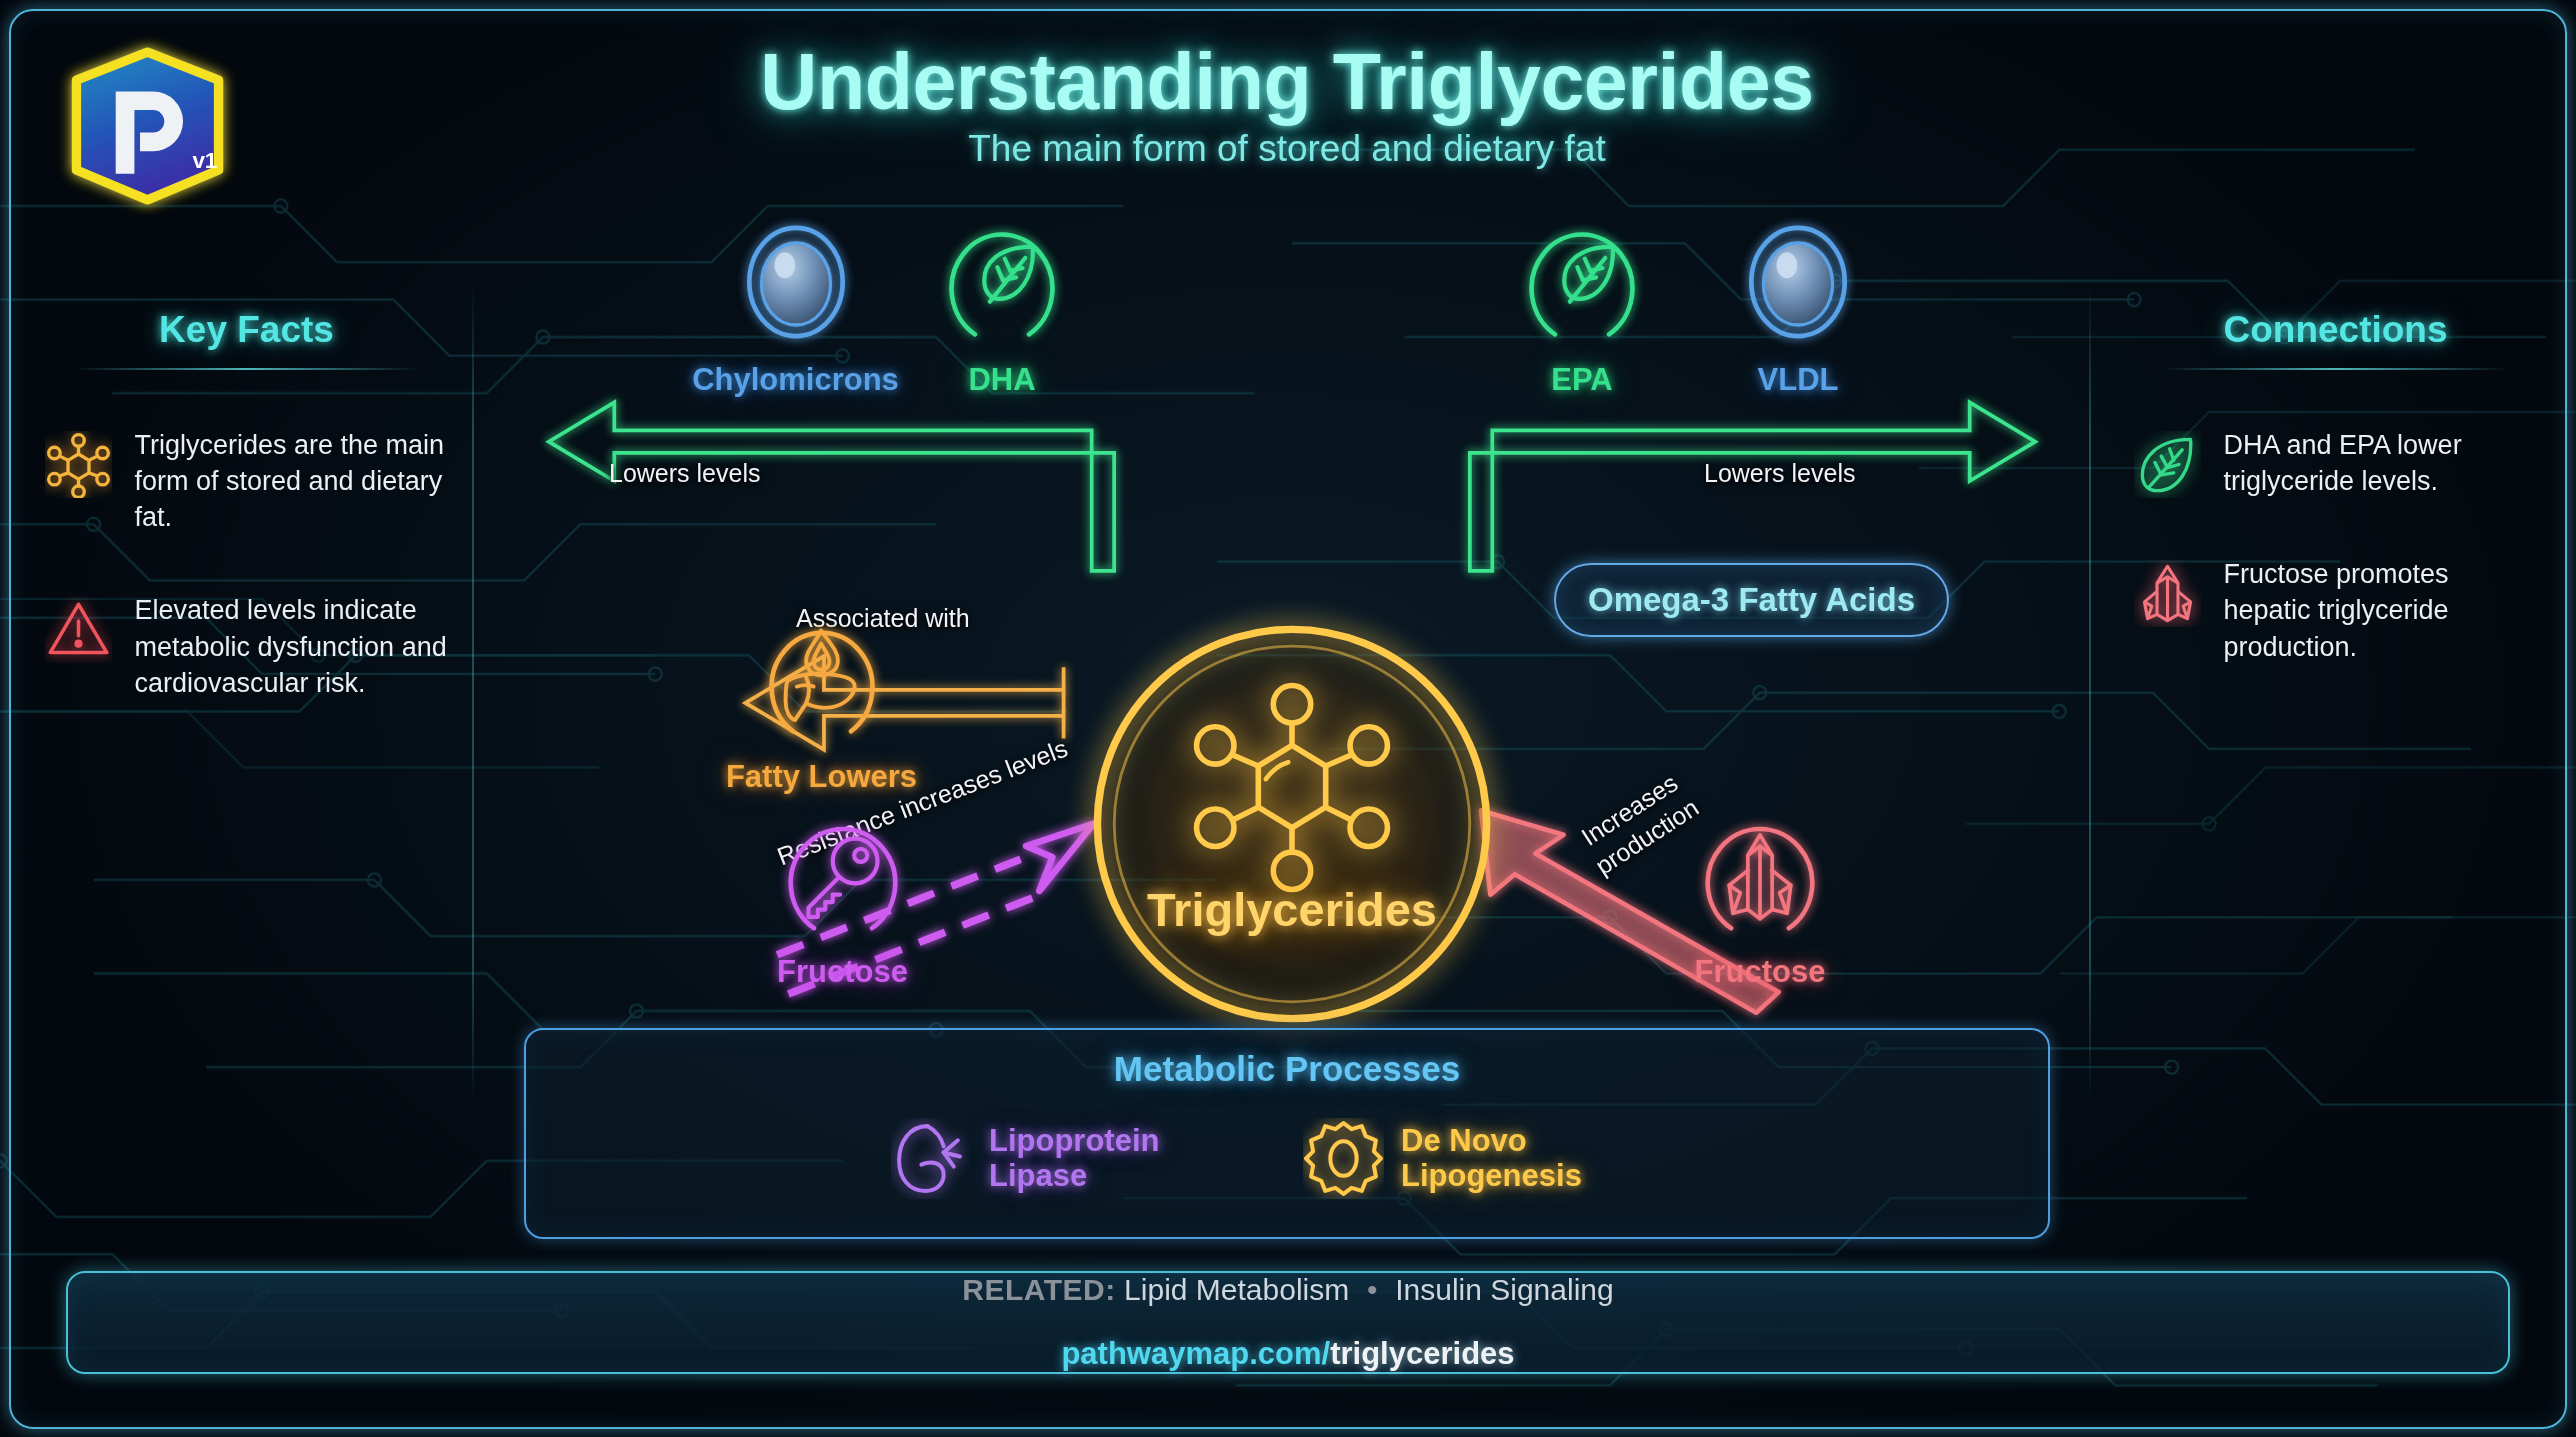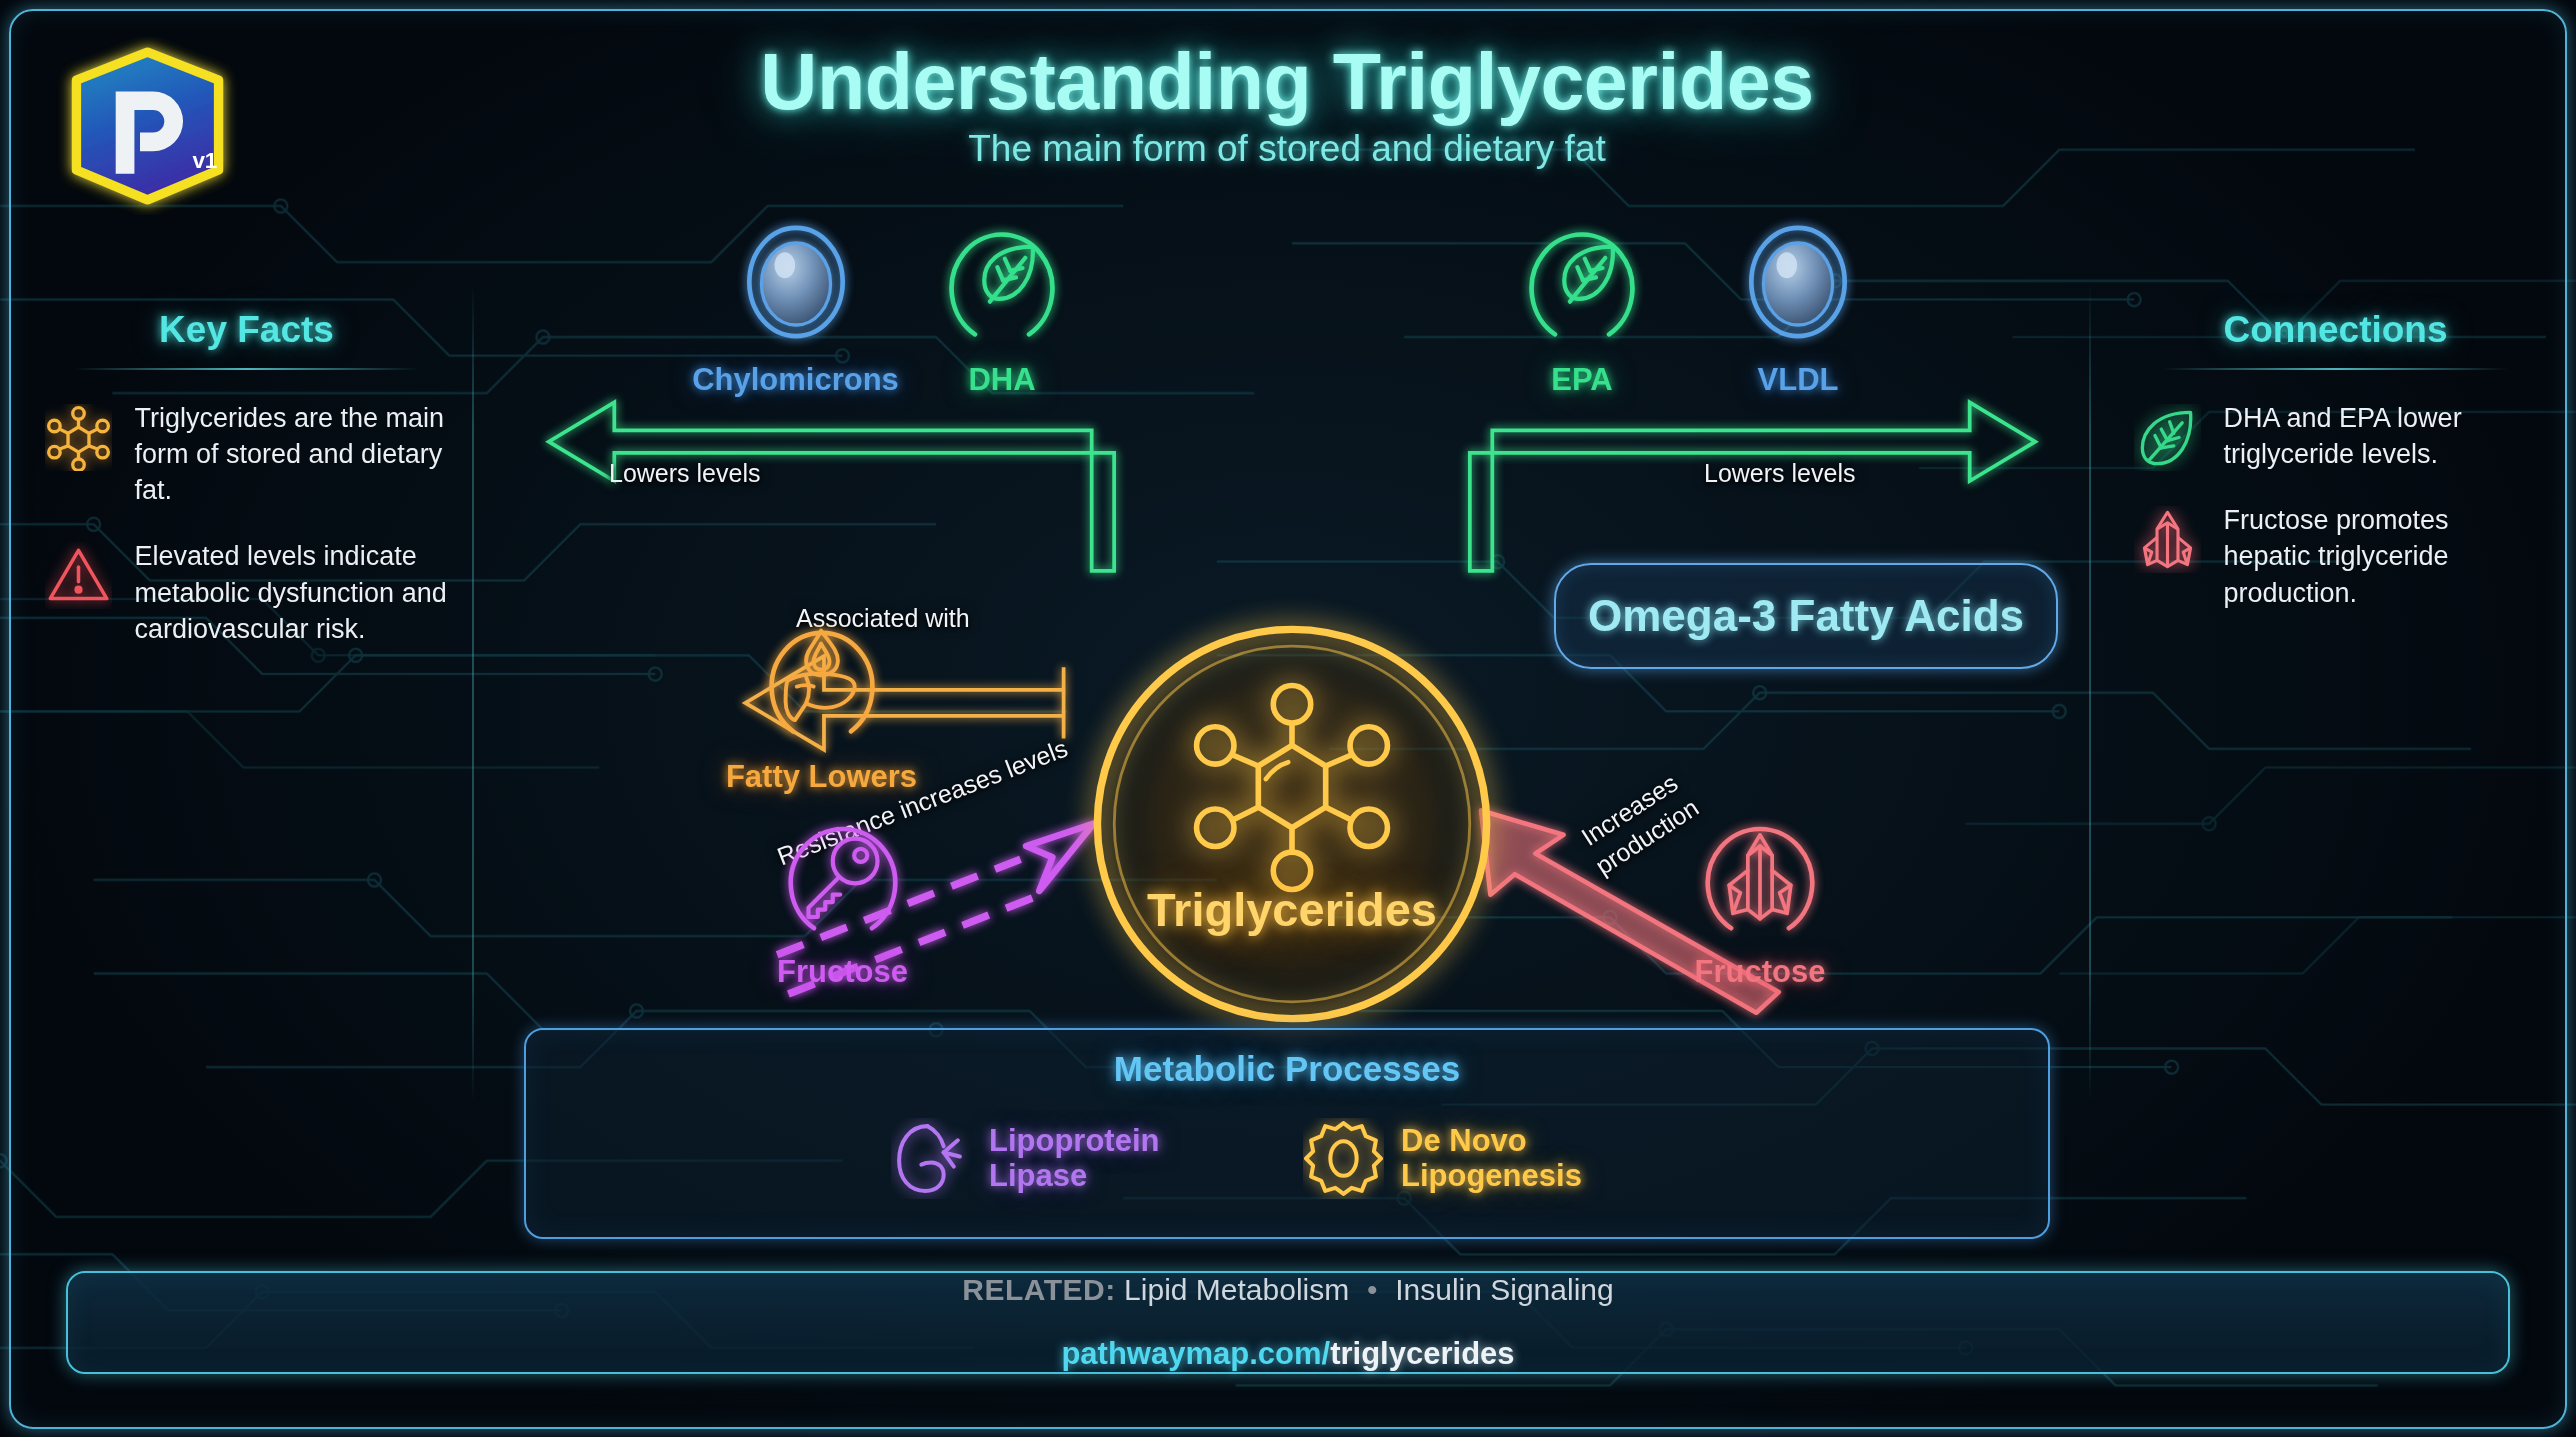--- a/index.html
+++ b/index.html
@@ -41,21 +41,21 @@
   #panel-left  { left:45px; }
   #panel-right { left:2134px; }
   .panel-title {
     text-align:center; font-size:37px; font-weight:bold; color:#53e6e2;
     text-shadow:0 0 9.4px rgba(80,235,230,.9),0 0 26px rgba(50,200,200,.5);
   }
   .panel-rule {
     margin:17px auto 0; height:1.9px; width:86%;
     background:linear-gradient(90deg,rgba(60,190,200,0) 0%,rgba(90,215,220,.85) 50%,rgba(60,190,200,0) 100%);
   }
-  .fact { display:flex; gap:22.5px; align-items:flex-start; margin-top:30px; }
+  .fact { display:flex; gap:22.5px; align-items:flex-start; margin-top:57px; }
   .fact-icon { flex:0 0 67px; width:67px; height:67px; margin-top:3.7px; }
   .fact-text { font-size:27px; line-height:1.34; color:#eceff3; }
   .divider-v {
     position:absolute; top:281px; width:1.9px; height:824px;
     background:linear-gradient(180deg,rgba(70,180,190,0),rgba(70,180,190,.38) 18%,rgba(70,180,190,.38) 82%,rgba(70,180,190,0));
   }
   #divider-left  { left:472px; }
   #divider-right { left:2089px; }
   
   #diagram { position:absolute; left:487px; top:262px; width:1610px; height:992px; }
@@ -72,24 +72,24 @@
     font-size:47px; font-weight:bold; color:#ffd46b;
     text-shadow:0 0 13px rgba(255,195,70,.95),0 0 36px rgba(255,170,40,.6);
   }
   
   .edge-label {
     position:absolute; color:#f2f4f8; font-size:25px; white-space:nowrap;
     text-shadow:0 1.9px 5.6px rgba(0,0,0,.95),0 0 11.2px rgba(0,0,0,.9);
   }
   
   #omega-badge {
-    position:absolute; left:1067px; top:301px; padding:26px 32px;
+    position:absolute; left:1067px; top:301px; padding:16px 32px;
     border:2.8px solid #63a9e8; border-radius:37px;
     background:rgba(20,48,72,.55);
-    color:#9fe9f2; font-size:44px; font-weight:bold;
+    color:#9fe9f2; font-size:33px; font-weight:bold;
     box-shadow:0 0 15px rgba(90,170,235,.6), inset 0 0 17px rgba(80,160,220,.18);
     text-shadow:0 0 9.4px rgba(130,230,245,.85);
   }
   
   #metabolic {
     position:absolute; left:524px; top:1028px; width:1526px; height:211px;
     border:2.8px solid #4e9fe0; border-radius:19px;
     background:rgba(13,32,48,.52);
     box-shadow:0 0 15px rgba(70,150,225,.45), inset 0 0 28px rgba(40,100,160,.14);
   }

